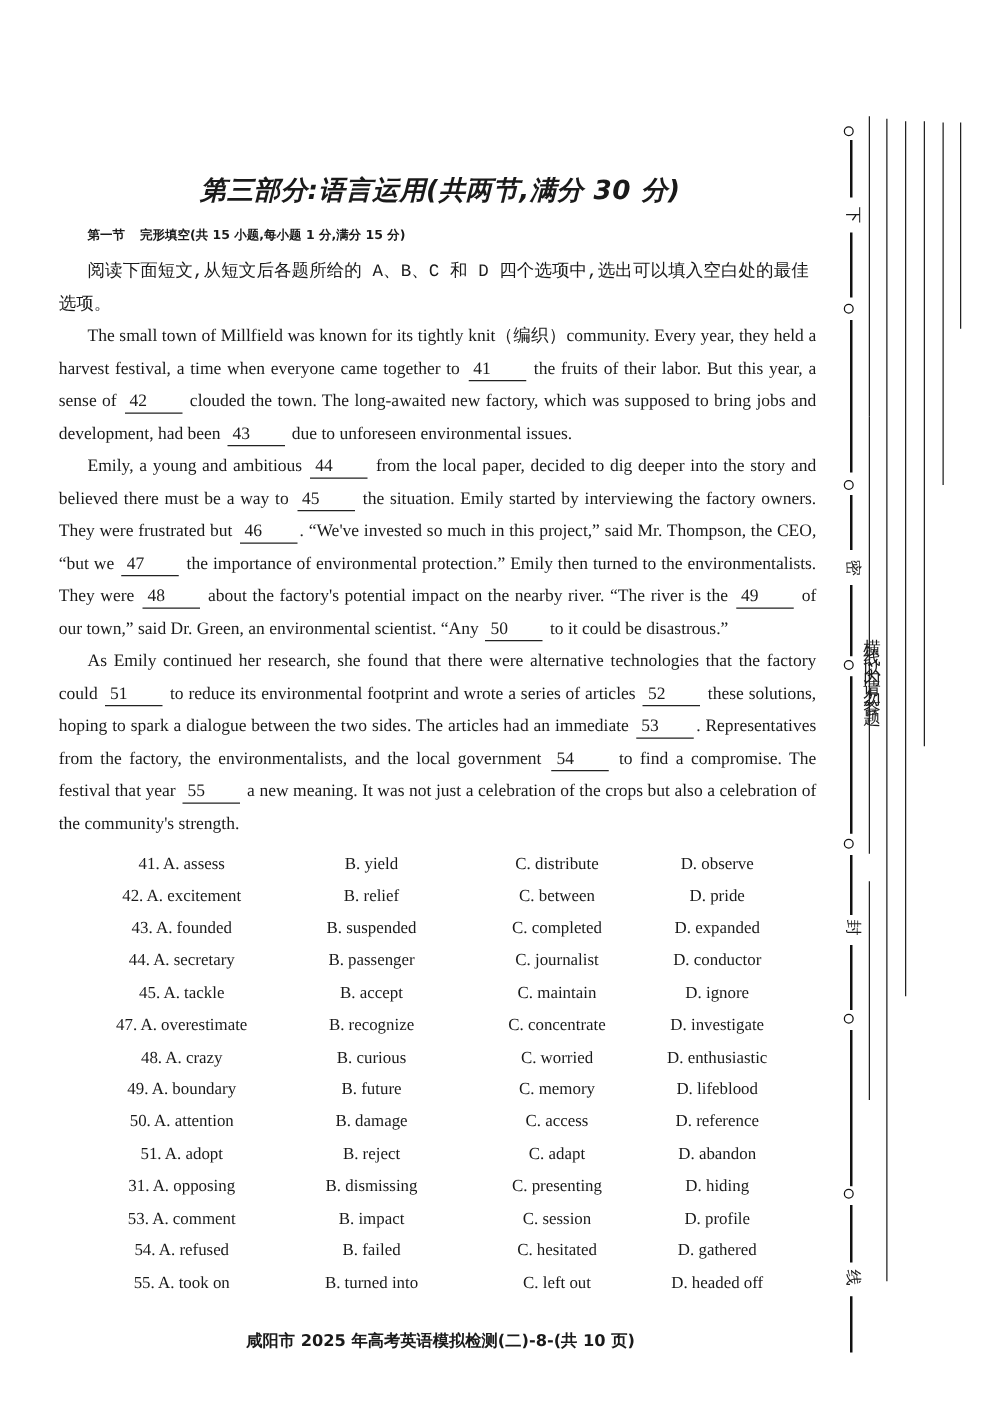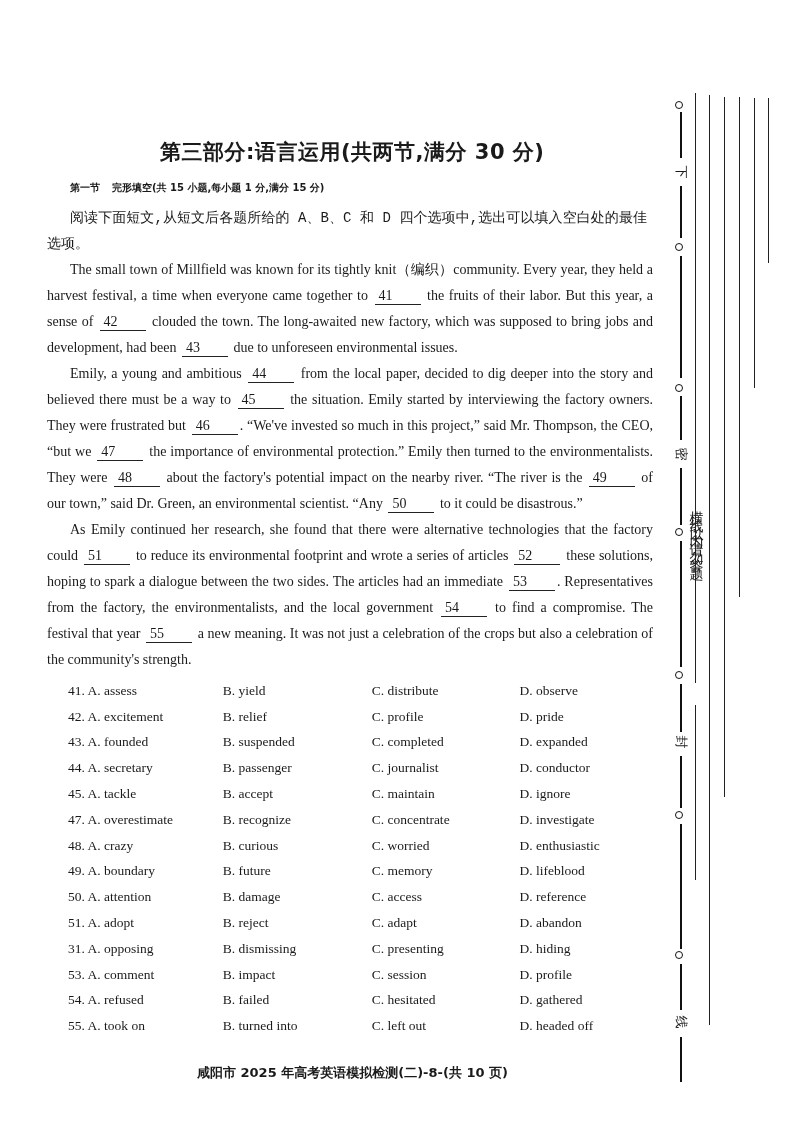--- a/index.html
+++ b/index.html
@@ -4,21 +4,21 @@
 <style>
   html, body { margin:0; padding:0; }
   body {
     width:800px; height:1132px; background:#ffffff; position:relative; overflow:hidden;
     font-family:"Liberation Serif","DejaVu Serif",serif; color:#1a1a1a;
   }
   .page { position:absolute; left:0; top:0; width:800px; height:1132px; }
 
   .part-title {
     position:absolute; left:160px; top:138px; font-size:21px; font-weight:bold;
-    font-family:"DejaVu Sans",sans-serif; letter-spacing:0.5px; white-space:nowrap;
+    font-family:"DejaVu Sans",sans-serif; letter-spacing:0.5px; white-space:nowrap;font-style:italic;
   }
   .section-title {
     position:absolute; left:70px; top:181px; font-size:10px; font-weight:bold;
     font-family:"DejaVu Sans",sans-serif; white-space:nowrap;
   }
   .section-title .gap { display:inline-block; width:12px; }
   .instruction {
     position:absolute; left:47px; top:205px; width:600px; font-size:14px; line-height:26px;
     font-family:Liberation Mono, monospace; text-indent:23px; text-align:justify;
   }
@@ -28,21 +28,21 @@
     font-size:14px; line-height:26px; text-align:justify; text-align-last:left;
     margin:0; text-indent:23px;
   }
   .blank {
     display:inline-block; min-width:38px; text-align:center; border-bottom:1px solid #222;
     line-height:17px; padding:0 4px; text-indent:0; margin:0 2px;
   }
 
   .options { position:absolute; left:68px; top:678px; width:560px; }
   .opt-row { display:flex; height:25.8px; align-items:center; font-size:13.5px; }
-  .opt-row span { white-space:nowrap; }
+  .opt-row span { white-space:nowrap;text-align:center; }
   .c-a { width:157px; }
   .c-b { width:151px; }
   .c-c { width:150px; }
   .c-d { width:110px; }
 
   .footer {
     position:absolute; left:197px; top:1064px; font-size:13px; font-weight:bold;
     font-family:"DejaVu Sans",sans-serif; white-space:nowrap;
   }
 
@@ -85,21 +85,21 @@
   <div class="options" id="options">
       <div class="opt-row">
         <span class="c-a">41. A. assess</span>
         <span class="c-b">B. yield</span>
         <span class="c-c">C. distribute</span>
         <span class="c-d">D. observe</span>
       </div>
       <div class="opt-row">
         <span class="c-a">42. A. excitement</span>
         <span class="c-b">B. relief</span>
-        <span class="c-c">C. profile</span>
+        <span class="c-c">C. between</span>
         <span class="c-d">D. pride</span>
       </div>
       <div class="opt-row">
         <span class="c-a">43. A. founded</span>
         <span class="c-b">B. suspended</span>
         <span class="c-c">C. completed</span>
         <span class="c-d">D. expanded</span>
       </div>
       <div class="opt-row">
         <span class="c-a">44. A. secretary</span>

